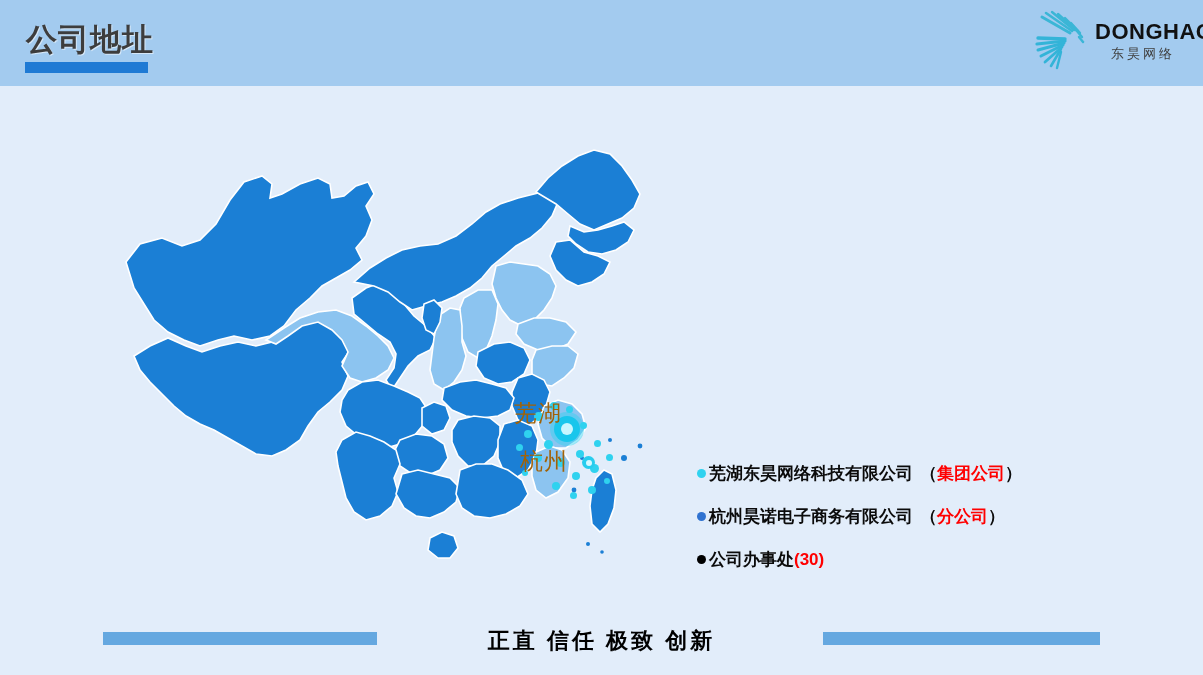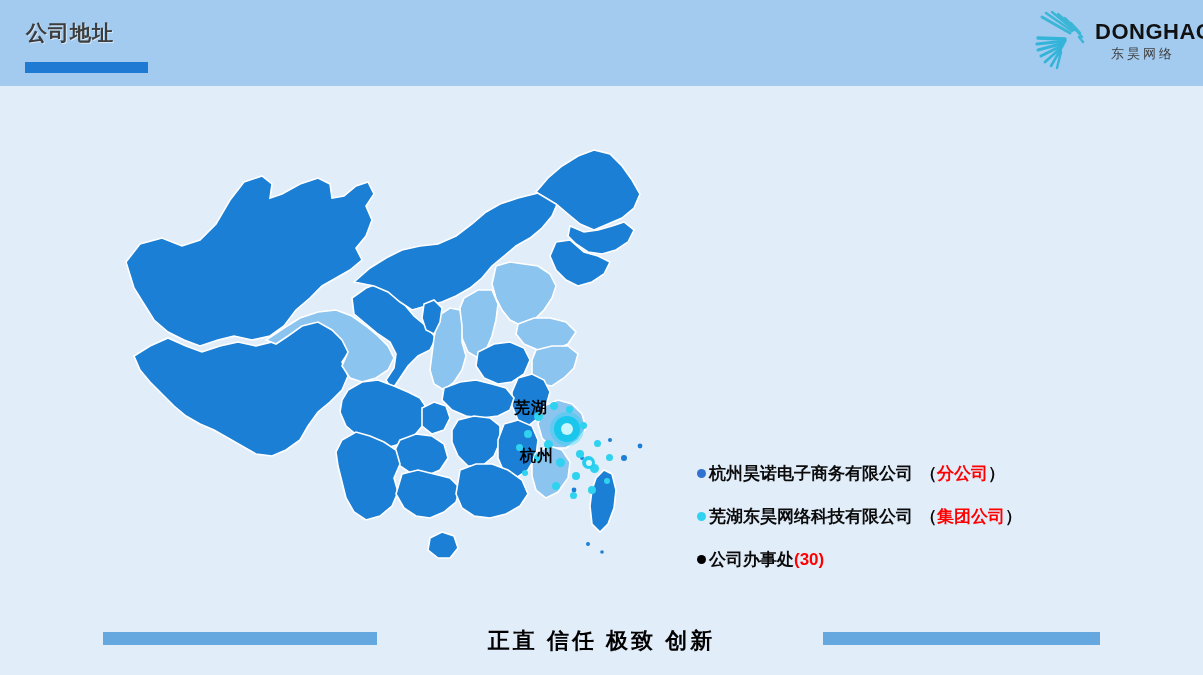--- a/index.html
+++ b/index.html
@@ -11,21 +11,21 @@
     overflow:hidden;
     position:relative;
   }
   
   #header{
     position:absolute;left:0;top:0;width:1203px;height:86px;
     background:#a3cbef;
   }
   #page-title{
     position:absolute;left:26px;top:19px;
-    font-size:21px;font-weight:bold;color:#3d3d3d;
+    font-size:31px;font-weight:bold;color:#3d3d3d;
     letter-spacing:1px;
     text-shadow:1px 1px 0 rgba(255,255,255,.55);
     white-space:nowrap;
   }
   #title-underline{
     position:absolute;left:25px;top:62px;width:123px;height:11px;
     background:#1f7ad4;
   }
   
   #logo{
@@ -47,21 +47,21 @@
   
   #map-wrap{
     position:absolute;left:104px;top:140px;width:580px;height:470px;
   }
   #map-svg{display:block;width:580px;height:470px;}
   .province-dark{fill:#1b7fd5;stroke:#ffffff;stroke-width:1.6;}
   .province-light{fill:#8cc4f0;stroke:#ffffff;stroke-width:1.6;}
   .islet{fill:#1b7fd5;stroke:none;}
   
   .city-label{
-    position:absolute;font-size:16px;font-weight:bold;color:#000000;
+    position:absolute;font-size:23px;font-weight:normal;color:#a16207;
     white-space:nowrap;letter-spacing:1px;
   }
   .halo-dot{
     position:absolute;border-radius:50%;background:#2fd2ef;
   }
   .big-marker{
     position:absolute;width:26px;height:26px;border-radius:50%;
     background:#19c6ec;
     box-shadow:0 0 0 4px rgba(47,210,239,.45);
   }
@@ -233,29 +233,29 @@
 
   <div class="mid-marker" style="left:478px;top:316px;"></div>
 
   <div class="city-label" style="left:410px;top:258px;">芜湖</div>
   <div class="city-label" style="left:416px;top:306px;">杭州</div>
 </div>
 
 <div id="legend">
 
   <div class="legend-row">
+    <span class="legend-bullet" style="background:#2fd2ef;"></span>
+    <span>芜湖东昊网络科技有限公司</span>
+    <span class="legend-note"><span>（</span><span class="legend-inline-red">集团公司</span><span>）</span></span>
+  </div>
+
+  <div class="legend-row">
     <span class="legend-bullet" style="background:#2f72d0;"></span>
     <span>杭州昊诺电子商务有限公司</span>
     <span class="legend-note"><span>（</span><span class="legend-inline-red">分公司</span><span>）</span></span>
-  </div>
-
-  <div class="legend-row">
-    <span class="legend-bullet" style="background:#2fd2ef;"></span>
-    <span>芜湖东昊网络科技有限公司</span>
-    <span class="legend-note"><span>（</span><span class="legend-inline-red">集团公司</span><span>）</span></span>
   </div>
 
   <div class="legend-row" style="margin-bottom:11px;">
     <span class="legend-bullet" style="background:#000000;"></span>
     <span>公司办事处</span>
     <span class="legend-inline-red">(30)</span>
   </div>
 
 </div>
 

